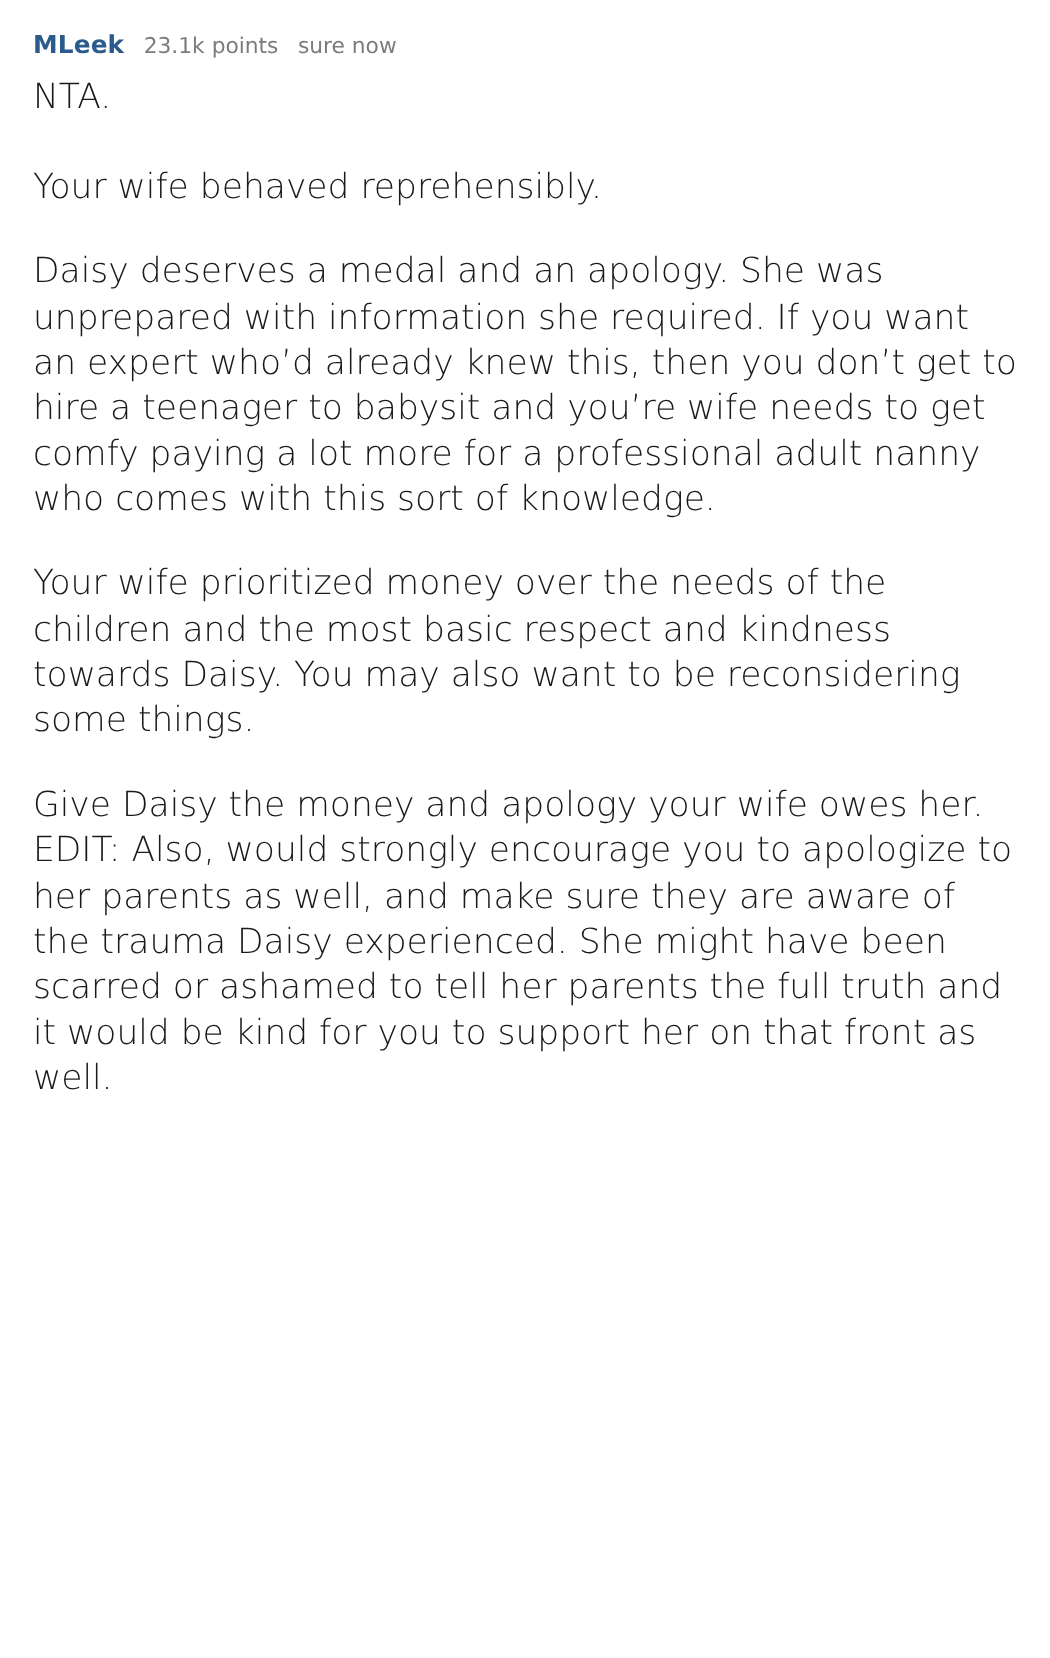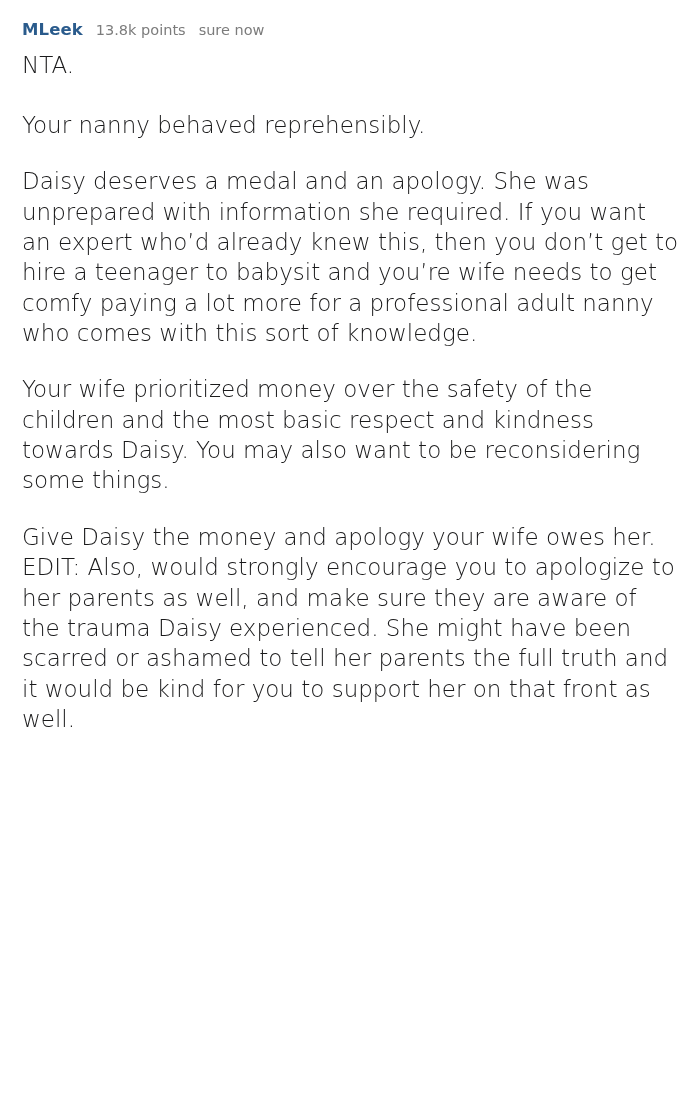--- a/index.html
+++ b/index.html
@@ -53,23 +53,23 @@
   .comment-body p:last-child {
     margin-bottom: 0;
   }
 </style>
 </head>
 <body>
 
 <div class="comment">
   <div class="comment-header">
     <span class="author">MLeek</span>
-    <span class="points">13.8k points</span>
+    <span class="points">23.1k points</span>
     <span class="timestamp">sure now</span>
   </div>
   <div class="comment-body">
     <p>NTA.</p>
-    <p>Your nanny behaved reprehensibly.</p>
+    <p>Your wife behaved reprehensibly.</p>
     <p>Daisy deserves a medal and an apology. She was unprepared with information she required. If you want an expert who’d already knew this, then you don’t get to hire a teenager to babysit and you’re wife needs to get comfy paying a lot more for a professional adult nanny who comes with this sort of knowledge.</p>
-    <p>Your wife prioritized money over the safety of the children and the most basic respect and kindness towards Daisy. You may also want to be reconsidering some things.</p>
+    <p>Your wife prioritized money over the needs of the children and the most basic respect and kindness towards Daisy. You may also want to be reconsidering some things.</p>
     <p>Give Daisy the money and apology your wife owes her. EDIT: Also, would strongly encourage you to apologize to her parents as well, and make sure they are aware of the trauma Daisy experienced. She might have been scarred or ashamed to tell her parents the full truth and it would be kind for you to support her on that front as well.</p>
   </div>
 </div>
 
 </body></html>

